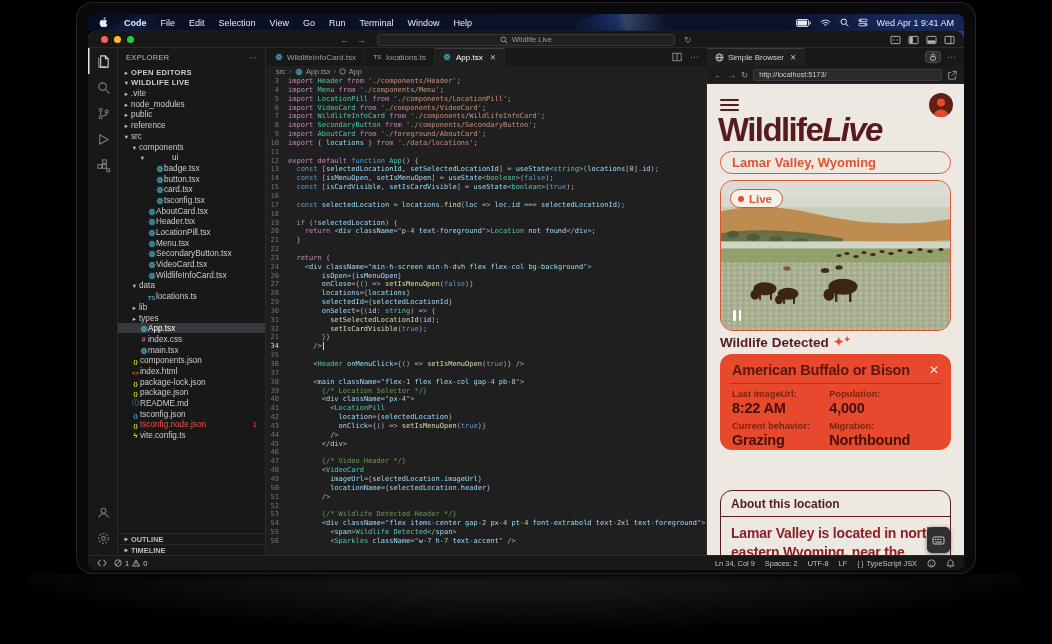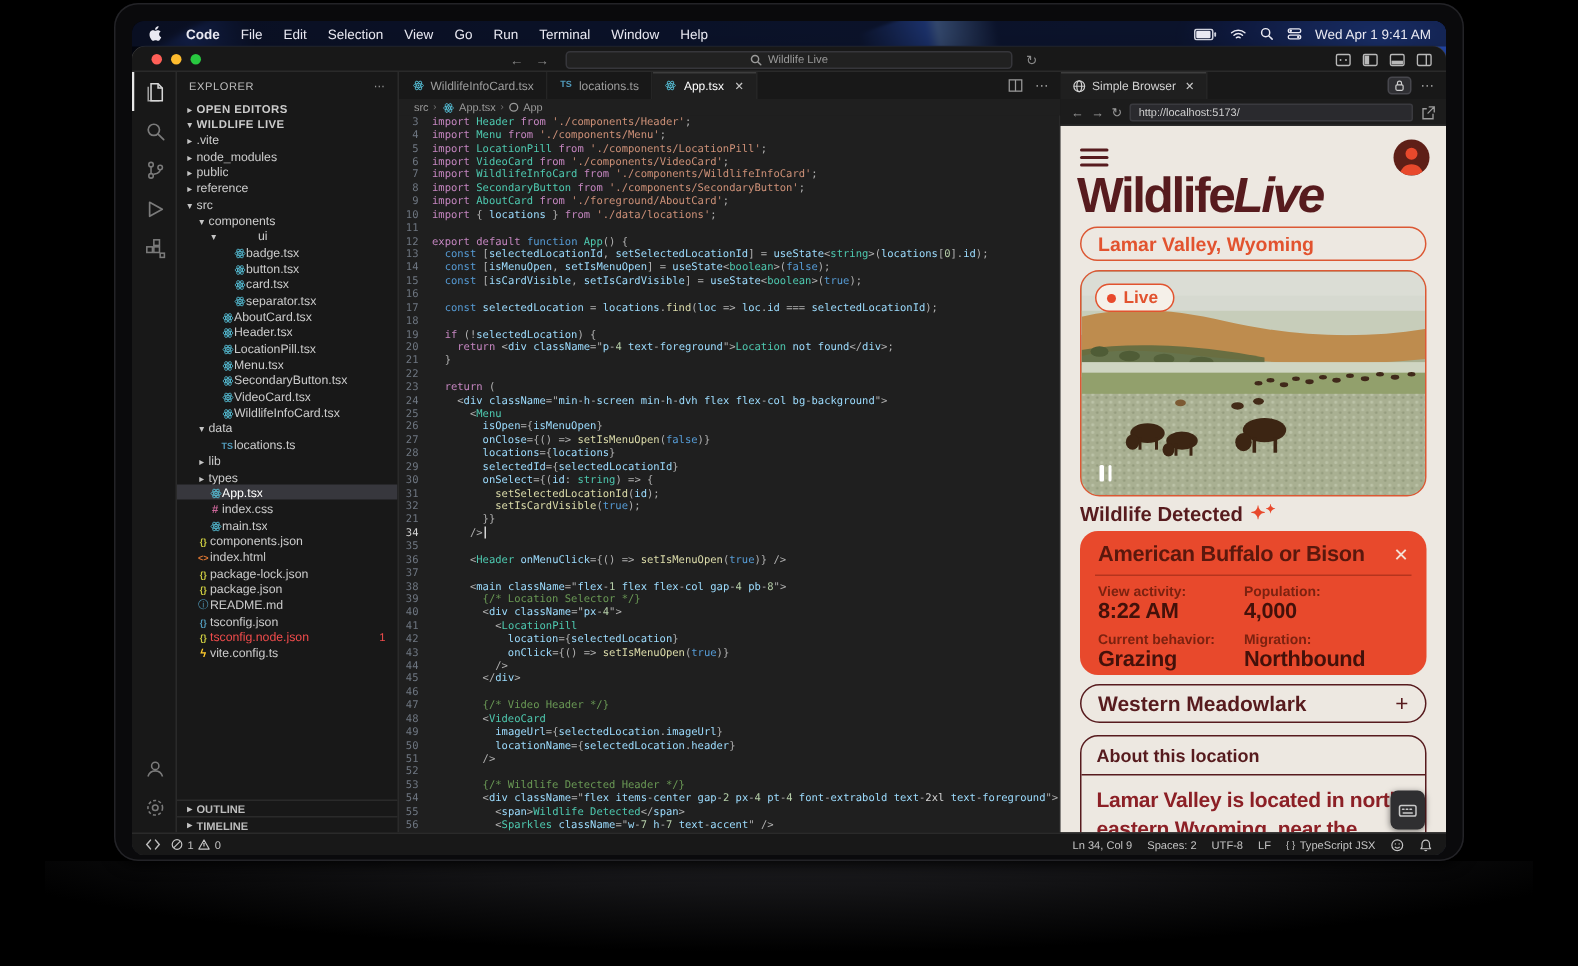--- a/index.html
+++ b/index.html
@@ -385,21 +385,21 @@
               <div class="sb-row" style="padding-left: 28px;">
                 <span class="chev"></span>
                 <span class="ficon">
                   <svg width="8" height="8" viewBox="0 0 12 12" fill="none" stroke="#58C4DC" stroke-width=".8">
                     <ellipse cx="6" cy="6" rx="5" ry="2"></ellipse>
                     <ellipse cx="6" cy="6" rx="5" ry="2" transform="rotate(60 6 6)"></ellipse>
                     <ellipse cx="6" cy="6" rx="5" ry="2" transform="rotate(120 6 6)"></ellipse>
                     <circle cx="6" cy="6" r=".9" fill="#58C4DC" stroke="none"></circle>
                   </svg>
                 </span>
-                <span class="lbl">separator.tsx</span>
+                <span class="lbl">tsconfig.tsx</span>
               </div>
               <div class="sb-row" style="padding-left: 20px;">
                 <span class="chev"></span>
                 <span class="ficon">
                   <svg width="8" height="8" viewBox="0 0 12 12" fill="none" stroke="#58C4DC" stroke-width=".8">
                     <ellipse cx="6" cy="6" rx="5" ry="2"></ellipse>
                     <ellipse cx="6" cy="6" rx="5" ry="2" transform="rotate(60 6 6)"></ellipse>
                     <ellipse cx="6" cy="6" rx="5" ry="2" transform="rotate(120 6 6)"></ellipse>
                     <circle cx="6" cy="6" r=".9" fill="#58C4DC" stroke="none"></circle>
                   </svg>
@@ -655,21 +655,20 @@
               <div class="crow"><span class="ln">15</span><span class="ctext">  <span style="color:#569CD6">const</span> <span style="color:#b0b0b0">[</span><span style="color:#9CDCFE">isCardVisible</span><span style="color:#b0b0b0">,</span> <span style="color:#9CDCFE">setIsCardVisible</span><span style="color:#b0b0b0">]</span> <span style="color:#b0b0b0">=</span> <span style="color:#9CDCFE">useState</span><span style="color:#b0b0b0">&lt;</span><span style="color:#4EC9B0">boolean</span><span style="color:#b0b0b0">&gt;(</span><span style="color:#569CD6">true</span><span style="color:#b0b0b0">);</span></span></div>
               <div class="crow"><span class="ln">16</span><span class="ctext"></span></div>
               <div class="crow"><span class="ln">17</span><span class="ctext">  <span style="color:#569CD6">const</span> <span style="color:#9CDCFE">selectedLocation</span> <span style="color:#b0b0b0">=</span> <span style="color:#9CDCFE">locations</span><span style="color:#b0b0b0">.</span><span style="color:#DCDCAA">find</span><span style="color:#b0b0b0">(</span><span style="color:#9CDCFE">loc</span> <span style="color:#b0b0b0">=&gt;</span> <span style="color:#9CDCFE">loc</span><span style="color:#b0b0b0">.</span><span style="color:#9CDCFE">id</span> <span style="color:#b0b0b0">===</span> <span style="color:#9CDCFE">selectedLocationId</span><span style="color:#b0b0b0">);</span></span></div>
               <div class="crow"><span class="ln">18</span><span class="ctext"></span></div>
               <div class="crow"><span class="ln">19</span><span class="ctext">  <span style="color:#C586C0">if</span> <span style="color:#b0b0b0">(!</span><span style="color:#9CDCFE">selectedLocation</span><span style="color:#b0b0b0">)</span> <span style="color:#b0b0b0">{</span></span></div>
               <div class="crow"><span class="ln">20</span><span class="ctext">    <span style="color:#C586C0">return</span> <span style="color:#b0b0b0">&lt;</span><span style="color:#9CDCFE">div</span> <span style="color:#9CDCFE">className</span><span style="color:#b0b0b0">="</span><span style="color:#9CDCFE">p</span><span style="color:#b0b0b0">-</span><span style="color:#B5CEA8">4</span> <span style="color:#9CDCFE">text</span><span style="color:#b0b0b0">-</span><span style="color:#9CDCFE">foreground</span><span style="color:#b0b0b0">"&gt;</span><span style="color:#4EC9B0">Location</span> <span style="color:#9CDCFE">not</span> <span style="color:#9CDCFE">found</span><span style="color:#b0b0b0">&lt;/</span><span style="color:#9CDCFE">div</span><span style="color:#b0b0b0">&gt;;</span></span></div>
               <div class="crow"><span class="ln">21</span><span class="ctext">  <span style="color:#b0b0b0">}</span></span></div>
               <div class="crow"><span class="ln">22</span><span class="ctext"></span></div>
               <div class="crow"><span class="ln">23</span><span class="ctext">  <span style="color:#C586C0">return</span> <span style="color:#b0b0b0">(</span></span></div>
               <div class="crow"><span class="ln">24</span><span class="ctext">    <span style="color:#b0b0b0">&lt;</span><span style="color:#9CDCFE">div</span> <span style="color:#9CDCFE">className</span><span style="color:#b0b0b0">="</span><span style="color:#9CDCFE">min</span><span style="color:#b0b0b0">-</span><span style="color:#9CDCFE">h</span><span style="color:#b0b0b0">-</span><span style="color:#9CDCFE">screen</span> <span style="color:#9CDCFE">min</span><span style="color:#b0b0b0">-</span><span style="color:#9CDCFE">h</span><span style="color:#b0b0b0">-</span><span style="color:#9CDCFE">dvh</span> <span style="color:#9CDCFE">flex</span> <span style="color:#9CDCFE">flex</span><span style="color:#b0b0b0">-</span><span style="color:#9CDCFE">col</span> <span style="color:#9CDCFE">bg</span><span style="color:#b0b0b0">-</span><span style="color:#9CDCFE">background</span><span style="color:#b0b0b0">"&gt;</span></span></div>
-              <div class="crow"><span class="ln">25</span><span class="ctext">      <span style="color:#b0b0b0">&lt;</span><span style="color:#4EC9B0">Menu</span></span></div>
               <div class="crow"><span class="ln">26</span><span class="ctext">        <span style="color:#9CDCFE">isOpen</span><span style="color:#b0b0b0">={</span><span style="color:#9CDCFE">isMenuOpen</span><span style="color:#b0b0b0">}</span></span></div>
               <div class="crow"><span class="ln">27</span><span class="ctext">        <span style="color:#9CDCFE">onClose</span><span style="color:#b0b0b0">={()</span> <span style="color:#b0b0b0">=&gt;</span> <span style="color:#DCDCAA">setIsMenuOpen</span><span style="color:#b0b0b0">(</span><span style="color:#569CD6">false</span><span style="color:#b0b0b0">)}</span></span></div>
               <div class="crow"><span class="ln">28</span><span class="ctext">        <span style="color:#9CDCFE">locations</span><span style="color:#b0b0b0">={</span><span style="color:#9CDCFE">locations</span><span style="color:#b0b0b0">}</span></span></div>
               <div class="crow"><span class="ln">29</span><span class="ctext">        <span style="color:#9CDCFE">selectedId</span><span style="color:#b0b0b0">={</span><span style="color:#9CDCFE">selectedLocationId</span><span style="color:#b0b0b0">}</span></span></div>
               <div class="crow"><span class="ln">30</span><span class="ctext">        <span style="color:#9CDCFE">onSelect</span><span style="color:#b0b0b0">={(</span><span style="color:#9CDCFE">id</span><span style="color:#b0b0b0">:</span> <span style="color:#4EC9B0">string</span><span style="color:#b0b0b0">)</span> <span style="color:#b0b0b0">=&gt;</span> <span style="color:#b0b0b0">{</span></span></div>
               <div class="crow"><span class="ln">31</span><span class="ctext">          <span style="color:#DCDCAA">setSelectedLocationId</span><span style="color:#b0b0b0">(</span><span style="color:#9CDCFE">id</span><span style="color:#b0b0b0">);</span></span></div>
               <div class="crow"><span class="ln">32</span><span class="ctext">          <span style="color:#DCDCAA">setIsCardVisible</span><span style="color:#b0b0b0">(</span><span style="color:#569CD6">true</span><span style="color:#b0b0b0">);</span></span></div>
               <div class="crow"><span class="ln">21</span><span class="ctext">        <span style="color:#b0b0b0">}}</span></span></div>
               <div class="crow"><span class="ln cur">34</span><span class="ctext">      <span style="color:#b0b0b0">/&gt;</span><span class="caret"></span></span></div>
               <div class="crow"><span class="ln">35</span><span class="ctext"></span></div>
@@ -827,42 +826,38 @@
               </div>
 
               <div class="redcard">
                 <div class="rc-head">
                   <span class="rc-title">American Buffalo or Bison</span>
                   <span class="rc-close">✕</span>
                 </div>
                 <div class="rc-div"></div>
                 <div class="rc-grid" id="stats">
                     <div>
-                      <div class="rc-label">View activity:</div>
+                      <div class="rc-label">Last imageUrl:</div>
                       <div class="rc-value">8:22 AM</div>
                     </div>
                     <div>
                       <div class="rc-label">Population:</div>
                       <div class="rc-value">4,000</div>
                     </div>
                     <div>
                       <div class="rc-label">Current behavior:</div>
                       <div class="rc-value">Grazing</div>
                     </div>
                     <div>
                       <div class="rc-label">Migration:</div>
                       <div class="rc-value">Northbound</div>
                     </div>
                   </div>
               </div>
 
-              <div class="secbtn">
-                <span>Western Meadowlark</span>
-                  <span class="plus">+</span>
-              </div>
 
               <div class="aboutcard">
                 <div class="ab-title">About this location</div>
                 <div class="ab-body">Lamar Valley is located in north-eastern Wyoming, near the Lamar River. Known as the “Serengeti of</div>
               </div>
             </div>
 
             <div class="floatkbd">
               <svg width="13" height="13" viewBox="0 0 13 13">
                   <rect x="1" y="3" width="11" height="7" rx="1.2" fill="none" stroke="#c9c9c9" stroke-width="1"></rect>

